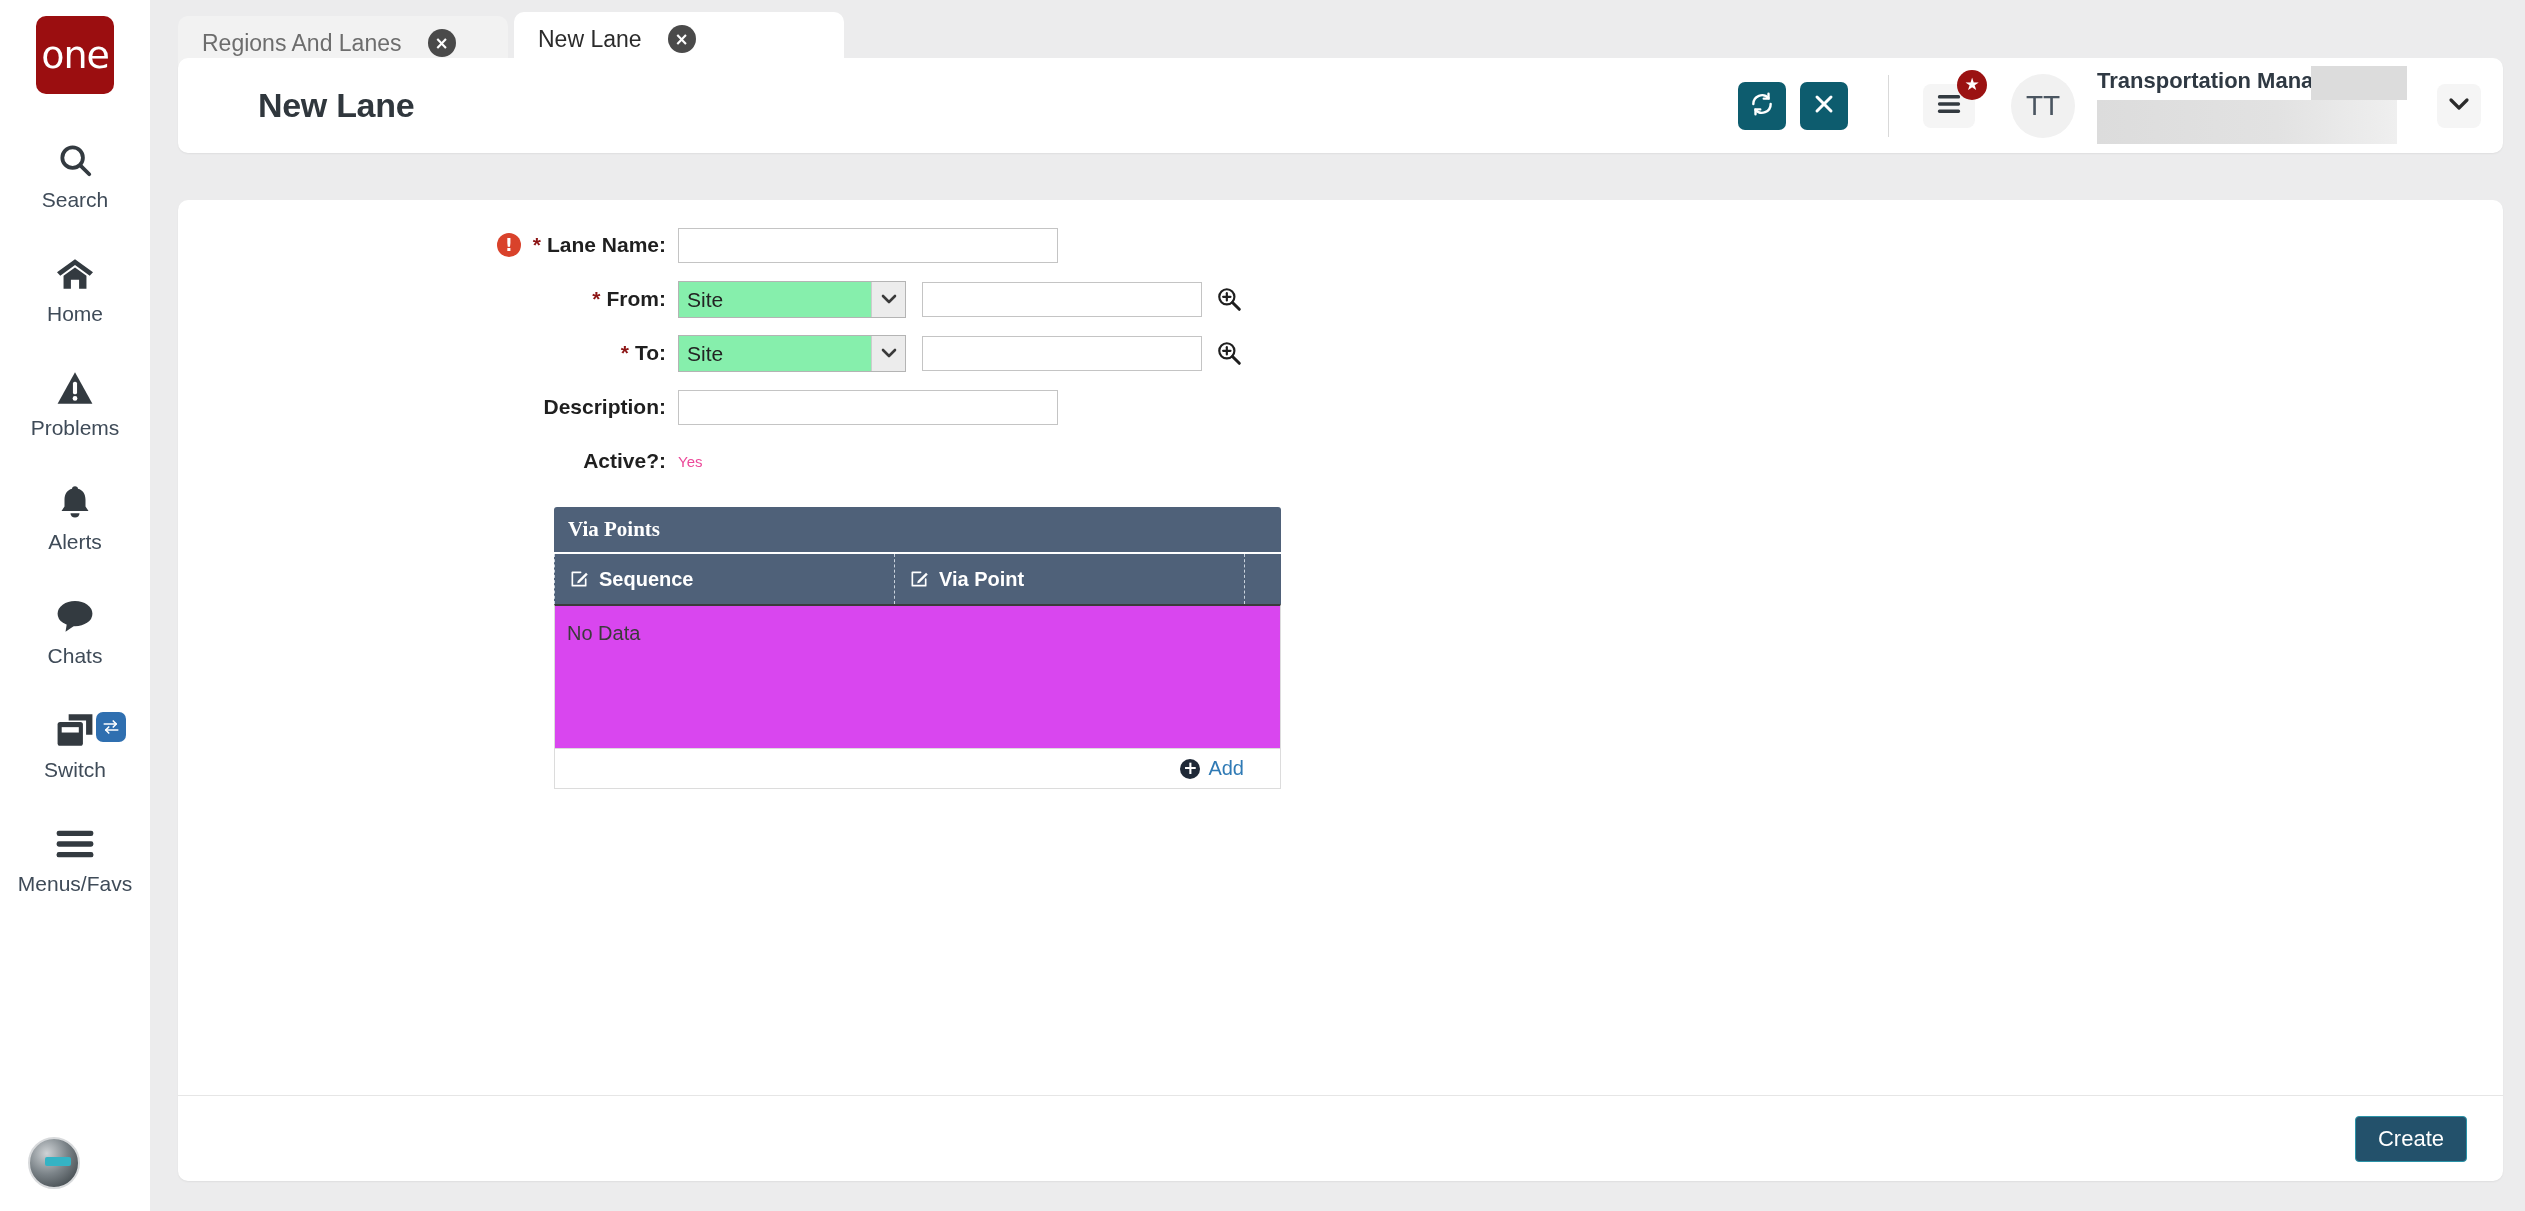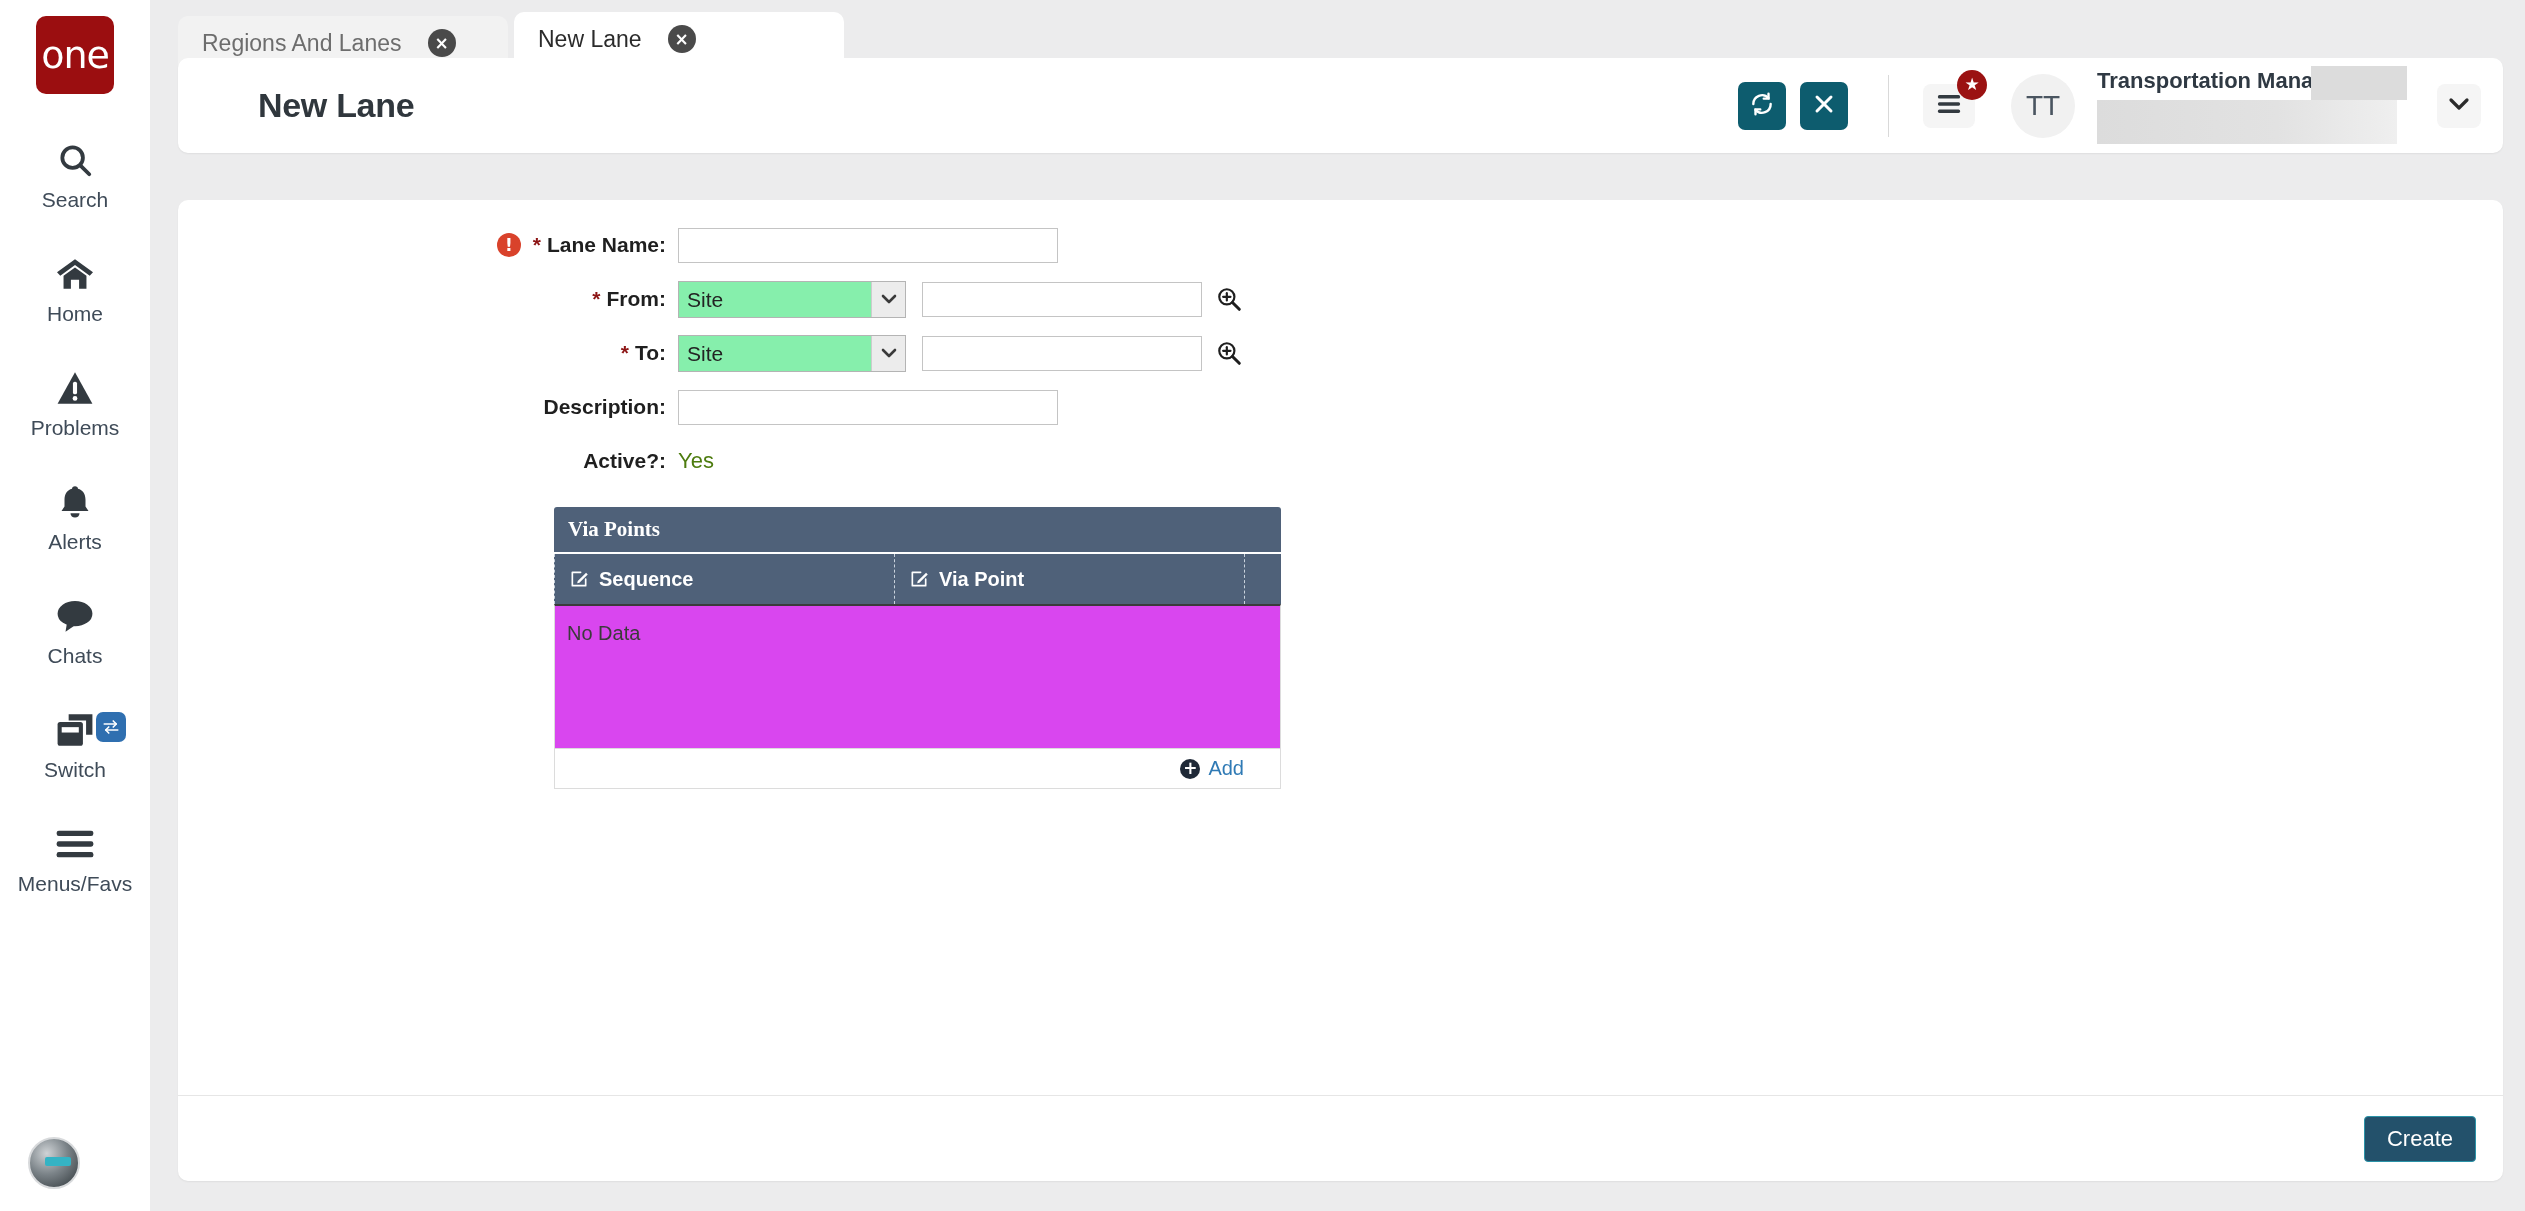--- a/index.html
+++ b/index.html
@@ -179,21 +179,21 @@
     background: #ececec; border-left: 1px solid #cccccc;
     display: flex; align-items: center; justify-content: center;
     pointer-events: none;
   }
   .pickinput {
     width: 280px; height: 35px; border: 1px solid #c4c4c4; background: #fff;
     margin-left: 16px; font-size: 20px; padding: 0 8px;
     font-family: "Liberation Sans", sans-serif; outline: none;
   }
   .mag { margin-left: 14px; cursor: pointer; display: flex; align-items: center; }
-  .static-val { font-size: 22px; color: #4d7c0f; }
+  .static-val { font-size: 15px; color: #ec4899; }
 
   
   .vp-wrap { margin-left: 376px; margin-top: 26px; width: 727px; }
   .vp-title {
     background: #4f6179; color: #fff; font-size: 21px; font-weight: bold;
     padding: 10px 14px; border-radius: 3px 3px 0 0; font-family: Liberation Serif, serif;
   }
   .vp-head {
     background: #4f6179; display: flex; height: 52px; align-items: center;
     border-top: 2px solid #fff;
@@ -226,21 +226,21 @@
     color: #fff; display: flex; align-items: center; justify-content: center;
     font-size: 17px; line-height: 1; margin-right: 8px;
     font-family: "DejaVu Sans", sans-serif; font-weight: bold;
   }
 
   
   .footer {
     position: absolute; left: 0; right: 0; bottom: 0; height: 86px;
     border-top: 1px solid #e6e6e6;
     display: flex; align-items: center; justify-content: flex-end;
-    padding-right: 27px;
+    padding-right: 36px;
   }
   .create-btn {
     background: #23516b; color: #fff; border: 1px solid #2a93a8;
     border-radius: 4px; font-size: 22px; padding: 9px 22px; cursor: pointer;
     font-family: "Liberation Sans", sans-serif;
   }
 </style>
 </head>
 <body>
 

